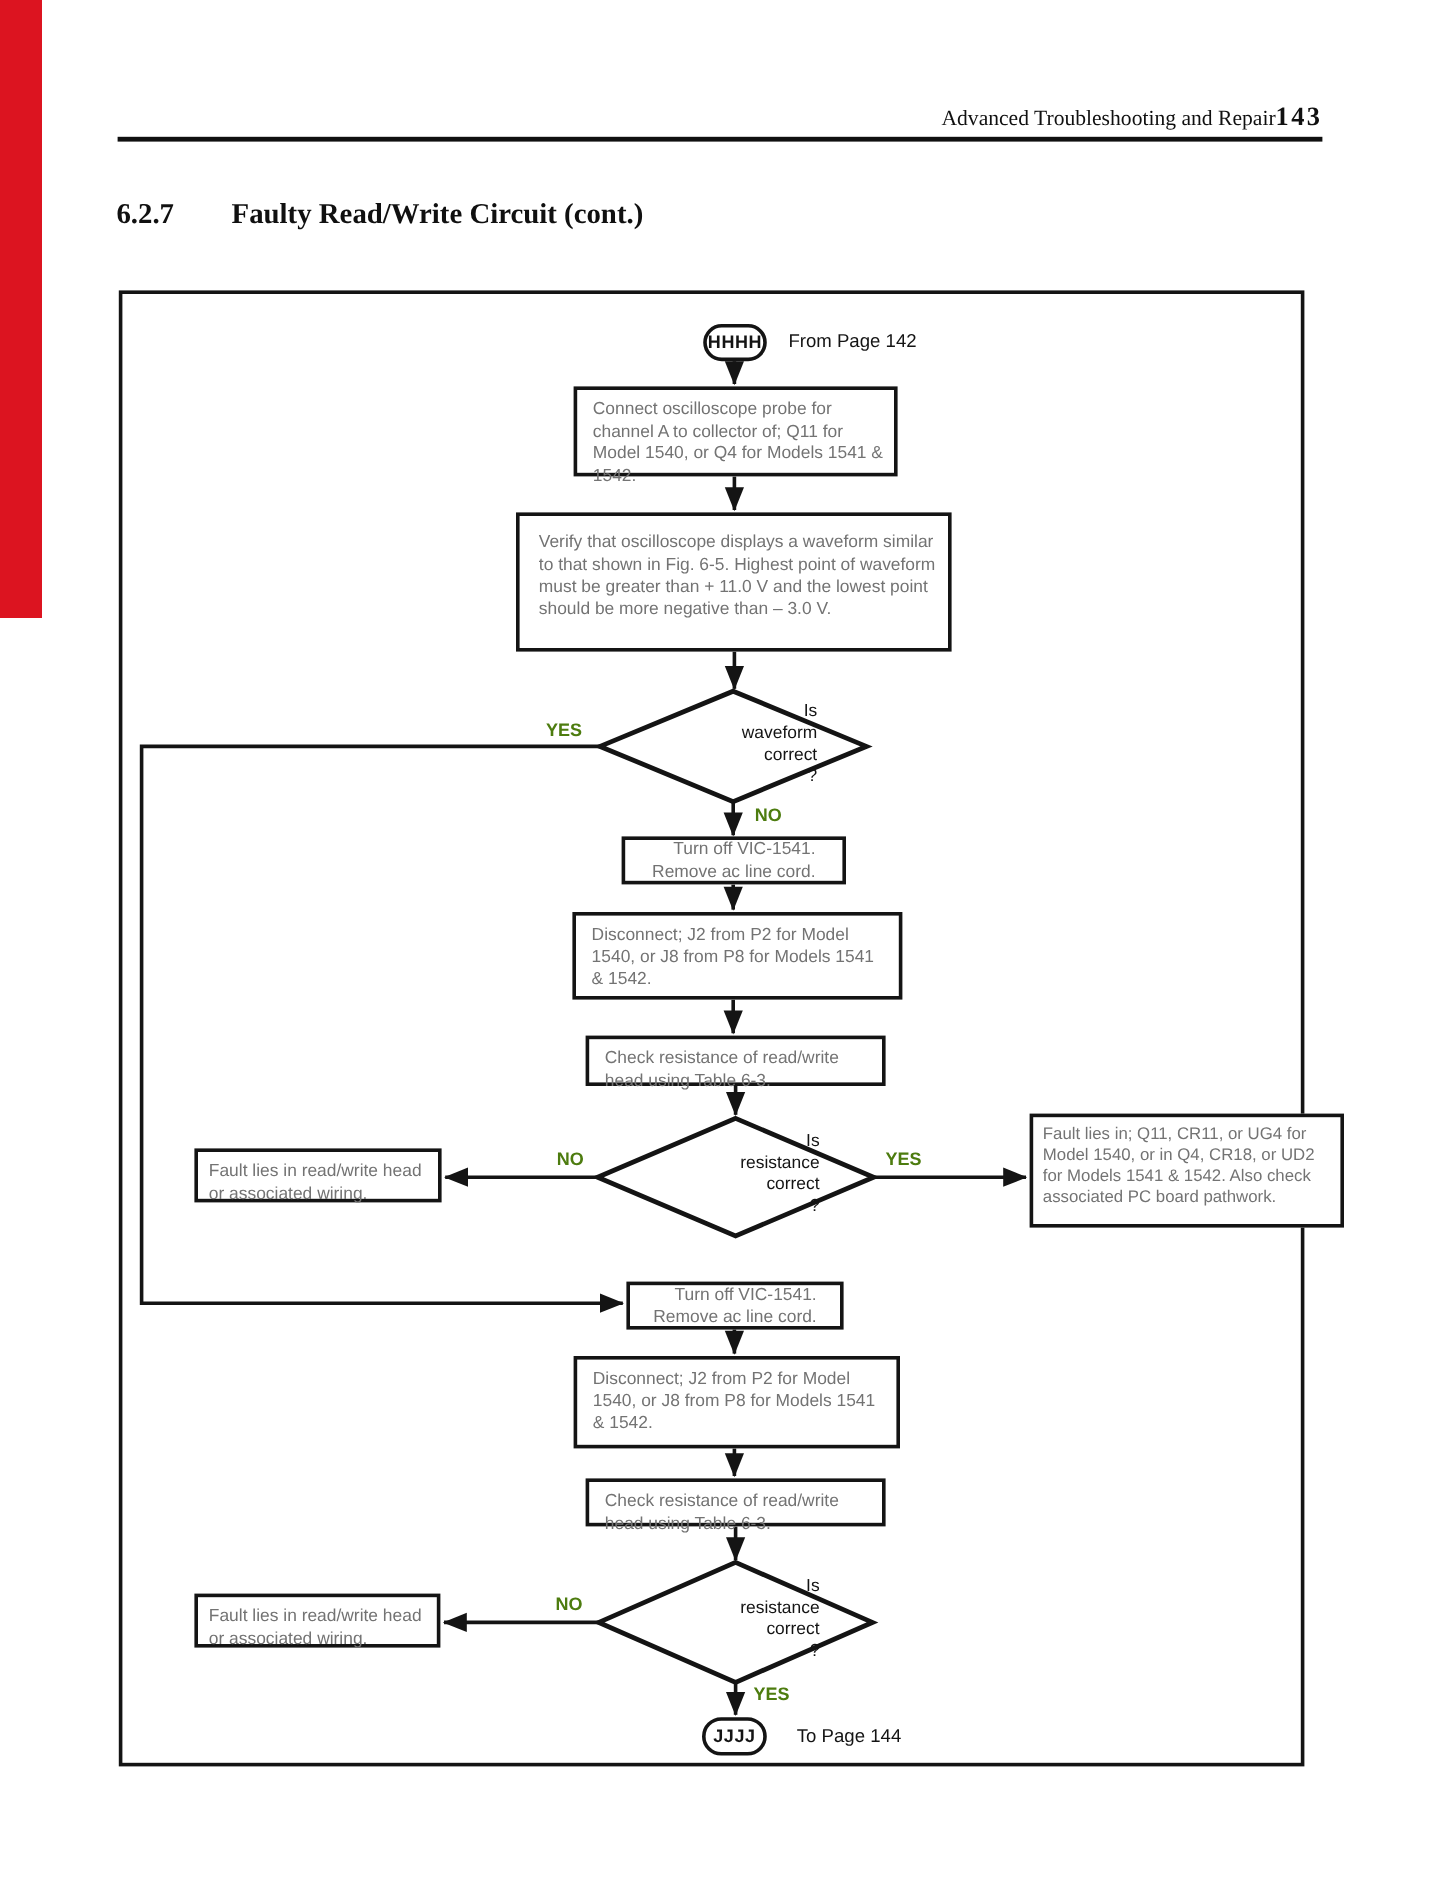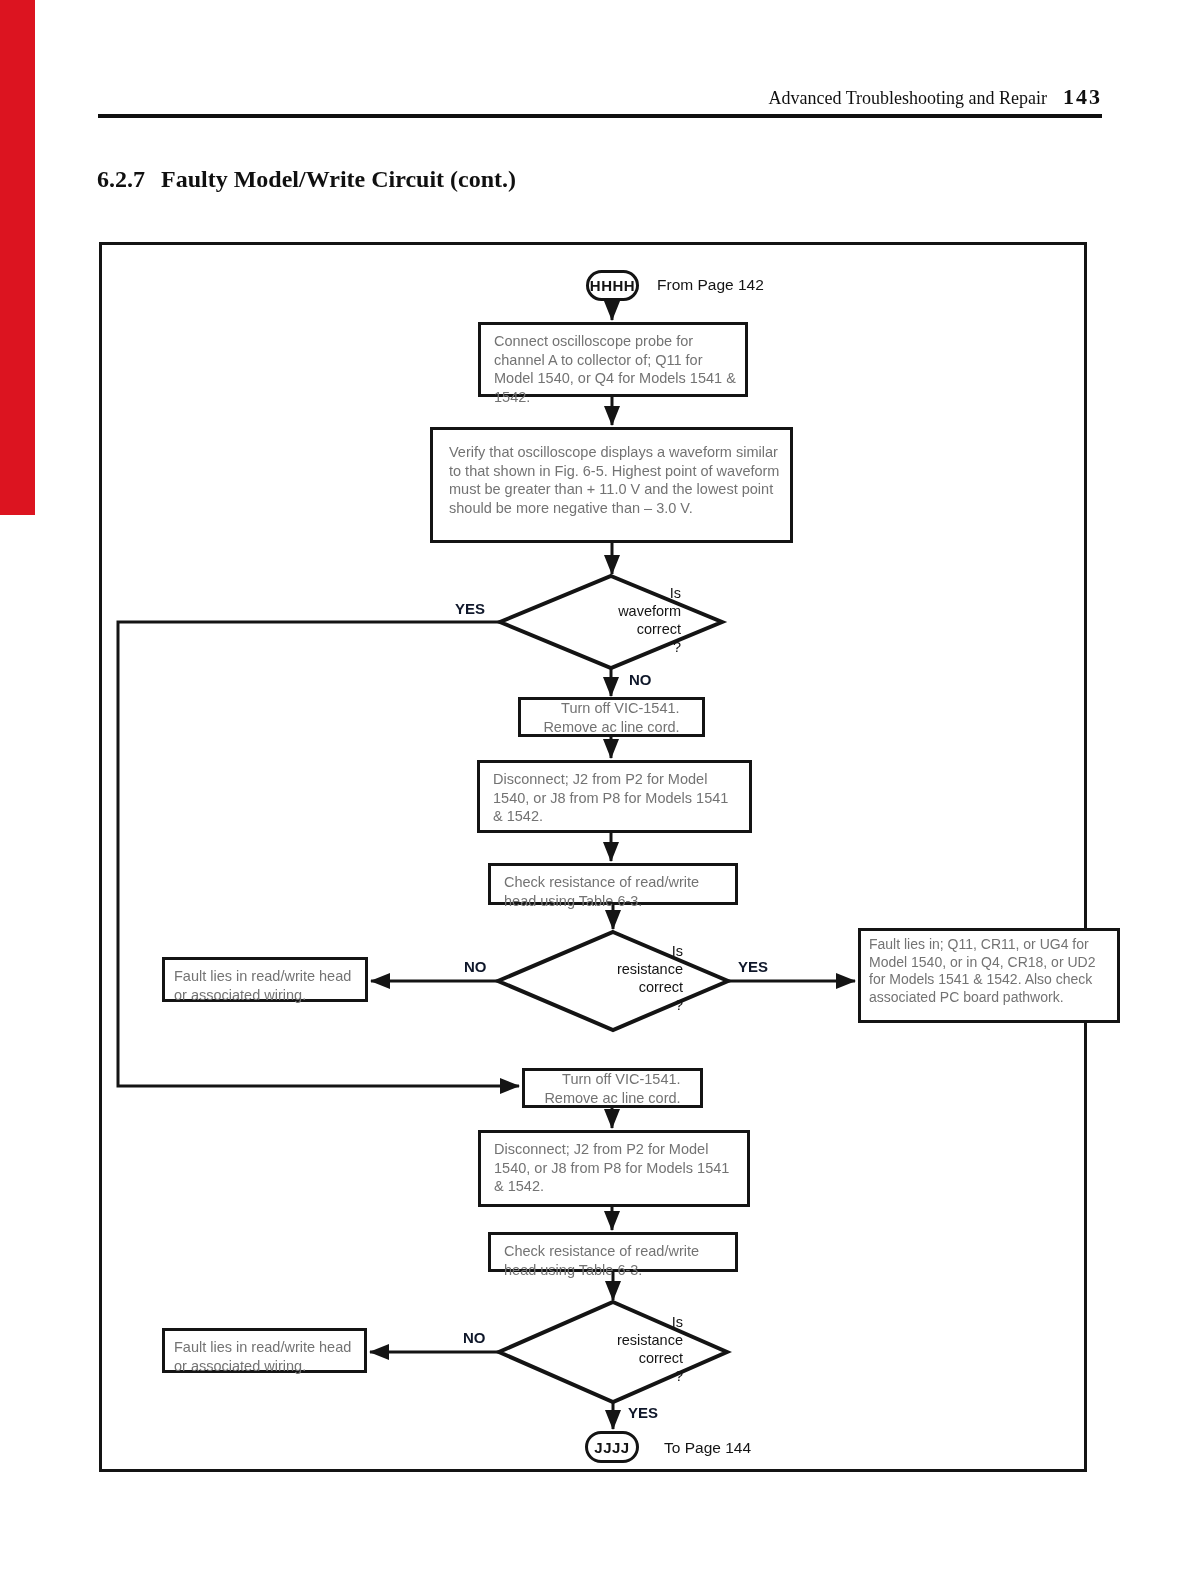--- a/index.html
+++ b/index.html
@@ -7,59 +7,59 @@
   body {
     width:1200px; height:1586px; position:relative;
     font-family:"Liberation Sans", sans-serif; color:#141414; overflow:hidden;
   }
   .abs { position:absolute; }
 
   
   .edge-stripe { left:0; top:0; width:35px; height:515px; background:#dc1420; }
   .header { left:98px; top:84px; width:1004px; text-align:right;
     font-family:"Liberation Serif", serif; font-size:18px; color:#101010; }
-  .header .pagenum { font-weight:bold; font-size:22px; margin-left:16px; letter-spacing:2px;text-align:center; }
+  .header .pagenum { font-weight:bold; font-size:22px; letter-spacing:2px;text-align:center; }
   .header-rule { left:98px; top:114px; width:1004px; height:4px; background:#101010; }
   .section { left:97px; top:166px; font-family:"Liberation Serif", serif;
     font-weight:bold; font-size:24px; color:#101010; }
-  .section .num { margin-right:16px; }
+  .section .num { margin-right:48px; }
 
   .frame { left:99px; top:242px; width:988px; height:1230px; border:3px solid #141414; }
 
   
   .node {
     position:absolute; border:3px solid #141414; background:#ffffff;
     font-size:14.5px; line-height:1.28; color:#737373;
   }
   .node.pad { padding:7px 8px 6px 13px; }
   .center2 { text-align:right; white-space:pre-line; padding-top:2px;
     display:flex; align-items:center; justify-content:center; }
   .terminator {
     position:absolute; border:3px solid #141414; border-radius:16px; background:#fff;
     display:flex; align-items:center; justify-content:center;
     font-weight:bold; font-size:15px; letter-spacing:0.5px;
   }
   .dtext { position:absolute; text-align:right; white-space:pre-line;
     font-size:14.5px; line-height:1.25; color:#141414; }
-  .lbl { position:absolute; font-weight:bold; font-size:15px; color:#0f172a; }
+  .lbl { position:absolute; font-weight:bold; font-size:15px; color:#4d7c0f; }
   .note { position:absolute; font-size:15.5px; color:#141414; }
   svg.wires { position:absolute; left:0; top:0; }
 </style>
 </head>
 <body>
 
 <div class="abs edge-stripe"></div>
 
 <div class="abs header">
   <span>Advanced Troubleshooting and Repair</span><span class="pagenum">143</span>
 </div>
 <div class="abs header-rule"></div>
 
 <div class="abs section">
-  <span class="num">6.2.7</span><span>Faulty Model/Write Circuit (cont.)</span>
+  <span class="num">6.2.7</span><span>Faulty Read/Write Circuit (cont.)</span>
 </div>
 
 <div class="abs frame"></div>
 
 <svg class="wires" width="1200" height="1586" viewBox="0 0 1200 1586">
   <defs>
     <marker id="arrow" markerUnits="userSpaceOnUse" markerWidth="22" markerHeight="18" refX="20" refY="9" orient="auto">
       <path d="M1,1 L21,9 L1,17 Z" fill="#141414"></path>
     </marker>
   </defs>

